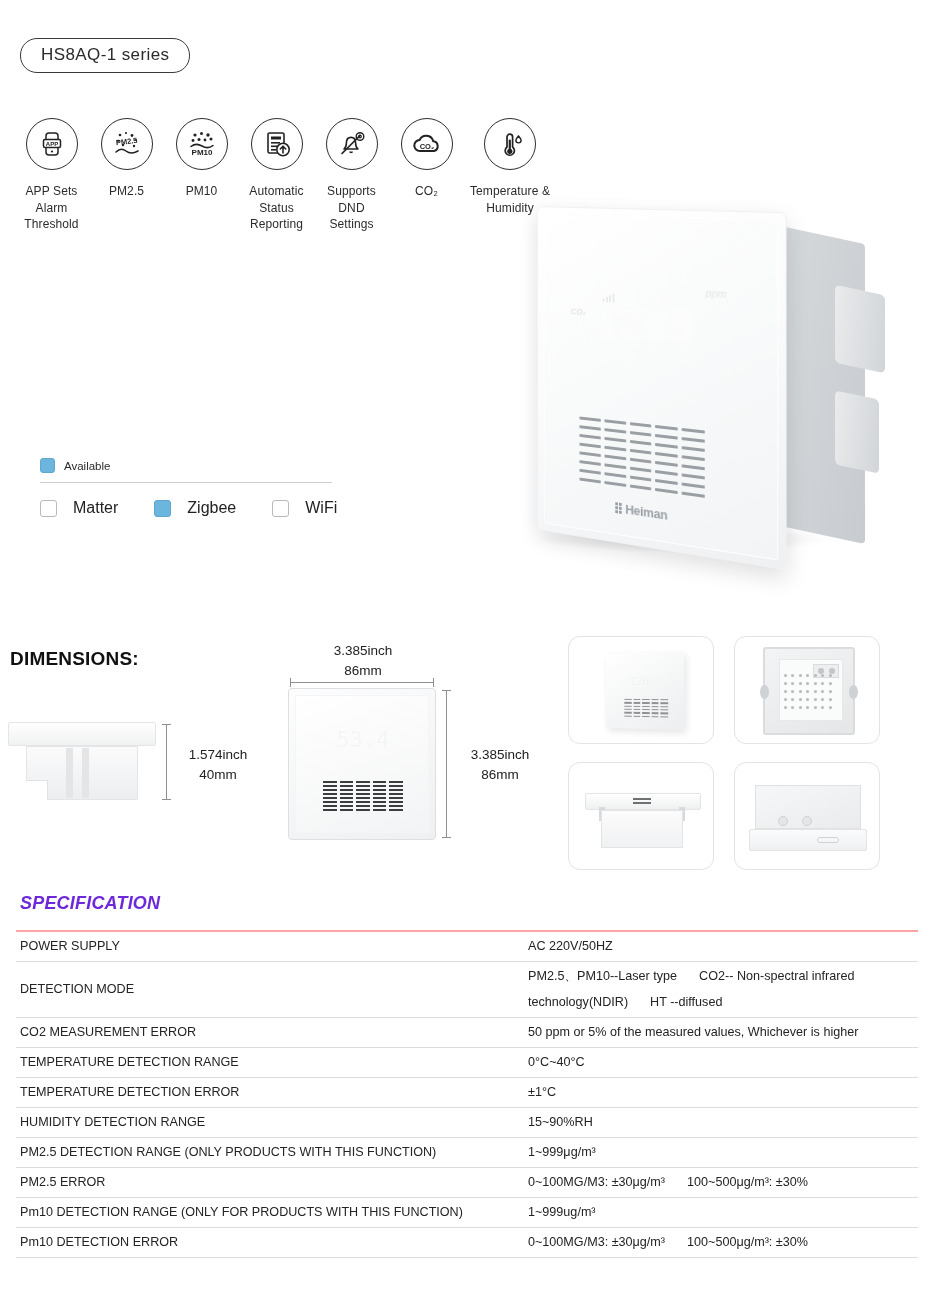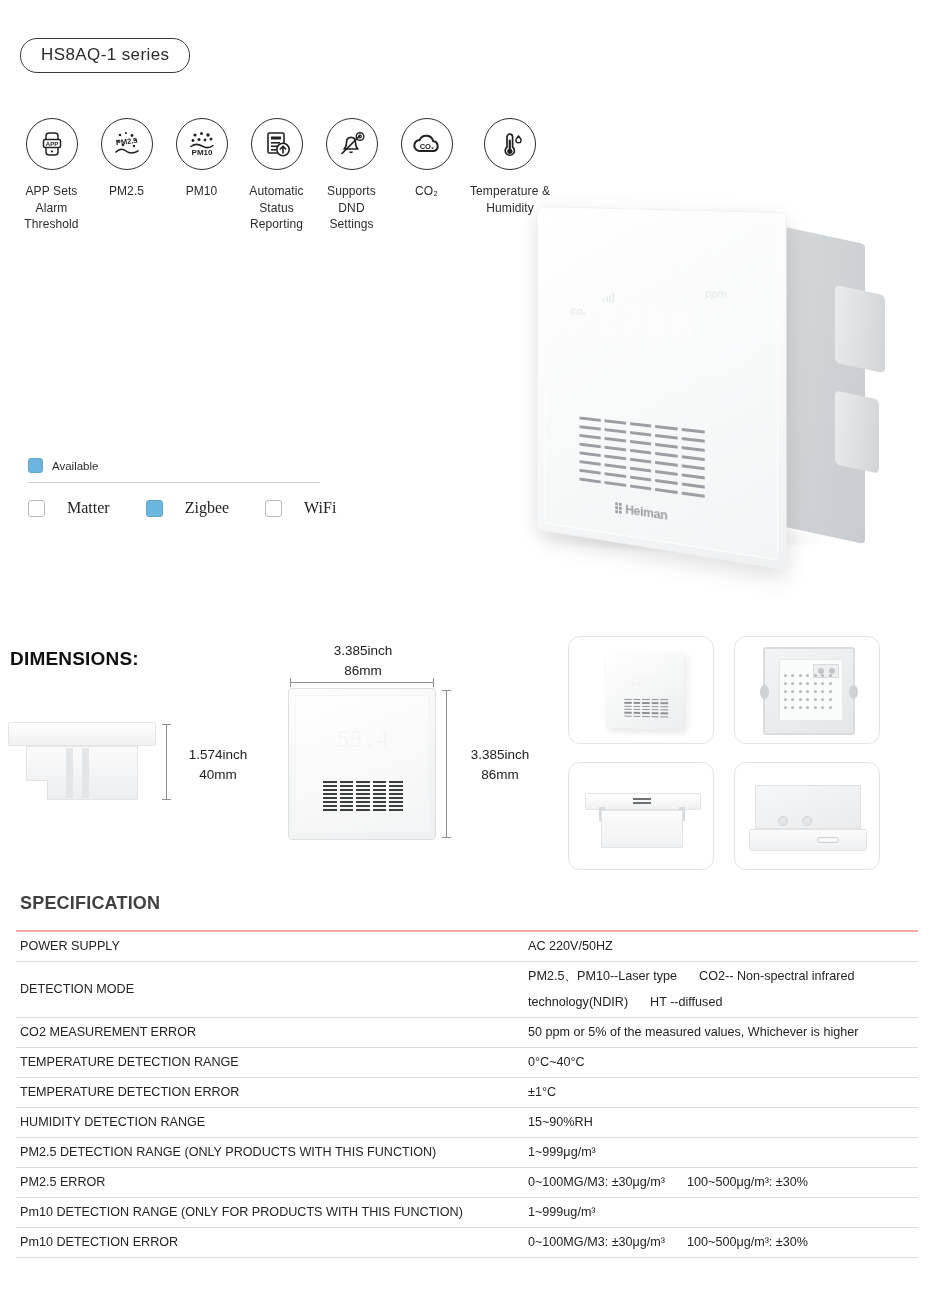--- a/index.html
+++ b/index.html
@@ -34,31 +34,31 @@
     border: 1.4px solid #2e2e2e;
     display: flex; align-items: center; justify-content: center;
     background: #fff;
   }
   .feat-label {
     margin-top: 13px; font-size: 12px; line-height: 16.5px;
     text-align: center; color: #2b2b2b; letter-spacing: 0.1px;
   }
 
   
-  .legend { position: absolute; left: 28px; top: 458px; width: 292px; }
+  .legend { position: absolute; left: 40px; top: 458px; width: 292px; }
   .legend-avail { display: flex; align-items: center; gap: 9px; }
   .legend-rule { height: 1px; background: #cfcfcf; margin-top: 9px; width: 100%; }
   .chip-box {
     width: 15px; height: 15px; border-radius: 3px;
     border: 1px solid #b9b9b9; background: #fff; flex: none;
   }
   .chip-box.on { background: #6cb6dd; border-color: #5ea7cf; }
   .legend-avail-label { font-size: 11.5px; color: #2b2b2b; }
   .protocols { display: flex; align-items: center; margin-top: 16px; }
-  .proto { display: flex; align-items: center; gap: 22px; font-family: Liberation Serif, serif; }
+  .proto { display: flex; align-items: center; gap: 16px; }
   .proto .chip-box { width: 17px; height: 17px; }
   .proto-label { font-size: 16px; color: #222; }
   .proto + .proto { margin-left: 36px; }
 
   
   .hero { position: absolute; left: 505px; top: 195px; width: 400px; height: 395px; }
   .hero-shadow {
     position: absolute; left: 30px; top: 330px; width: 300px; height: 28px;
     background: radial-gradient(ellipse at center, rgba(0,0,0,0.13), rgba(0,0,0,0) 70%);
   }
@@ -193,21 +193,21 @@
     background: linear-gradient(160deg,#f6f7f8,#e9ebec); border: 1px solid #dfe1e2; }
   .t4-base { position: absolute; left: 14px; top: 66px; width: 118px; height: 22px;
     background: linear-gradient(180deg,#fbfbfc,#eef0f1); border: 1px solid #e2e4e5; border-radius: 2px; }
   .t4-screw { position: absolute; top: 30px; width: 10px; height: 10px; border-radius: 50%;
     background: #e4e6e8; border: 1px solid #cfd2d5; }
   .t4-slot { position: absolute; left: 82px; top: 74px; width: 22px; height: 6px;
     border: 1px solid #cfd2d5; border-radius: 3px; }
 
   
   .spec-head { position: absolute; left: 20px; top: 893px; display: flex; align-items: center; gap: 18px; }
-  .spec-title { font-size: 18px; font-weight: bold; color: #404040; letter-spacing: 0.2px; }
+  .spec-title { font-size: 18px; font-weight: bold; color: #6d28d9; letter-spacing: 0.2px; font-style: italic; }
   .spec-model {
     border: 1.6px solid #3a3a3a; border-radius: 17px; padding: 6px 22px 7px;
     font-size: 16px; font-weight: bold; color: #1d1d1d; white-space: nowrap;
   }
 
   .spec-table { position: absolute; left: 16px; top: 930px; width: 902px; border-collapse: collapse; }
   .spec-table tr { border-bottom: 1px solid #dcdcdc; }
   .spec-table tr:first-child { border-top: 2px solid #fca5a5; }
   .spec-table td { padding: 6px 0 6px 4px; font-size: 12.6px; color: #232323; vertical-align: middle; line-height: 17px; }
   .spec-table td.k { width: 500px; }

